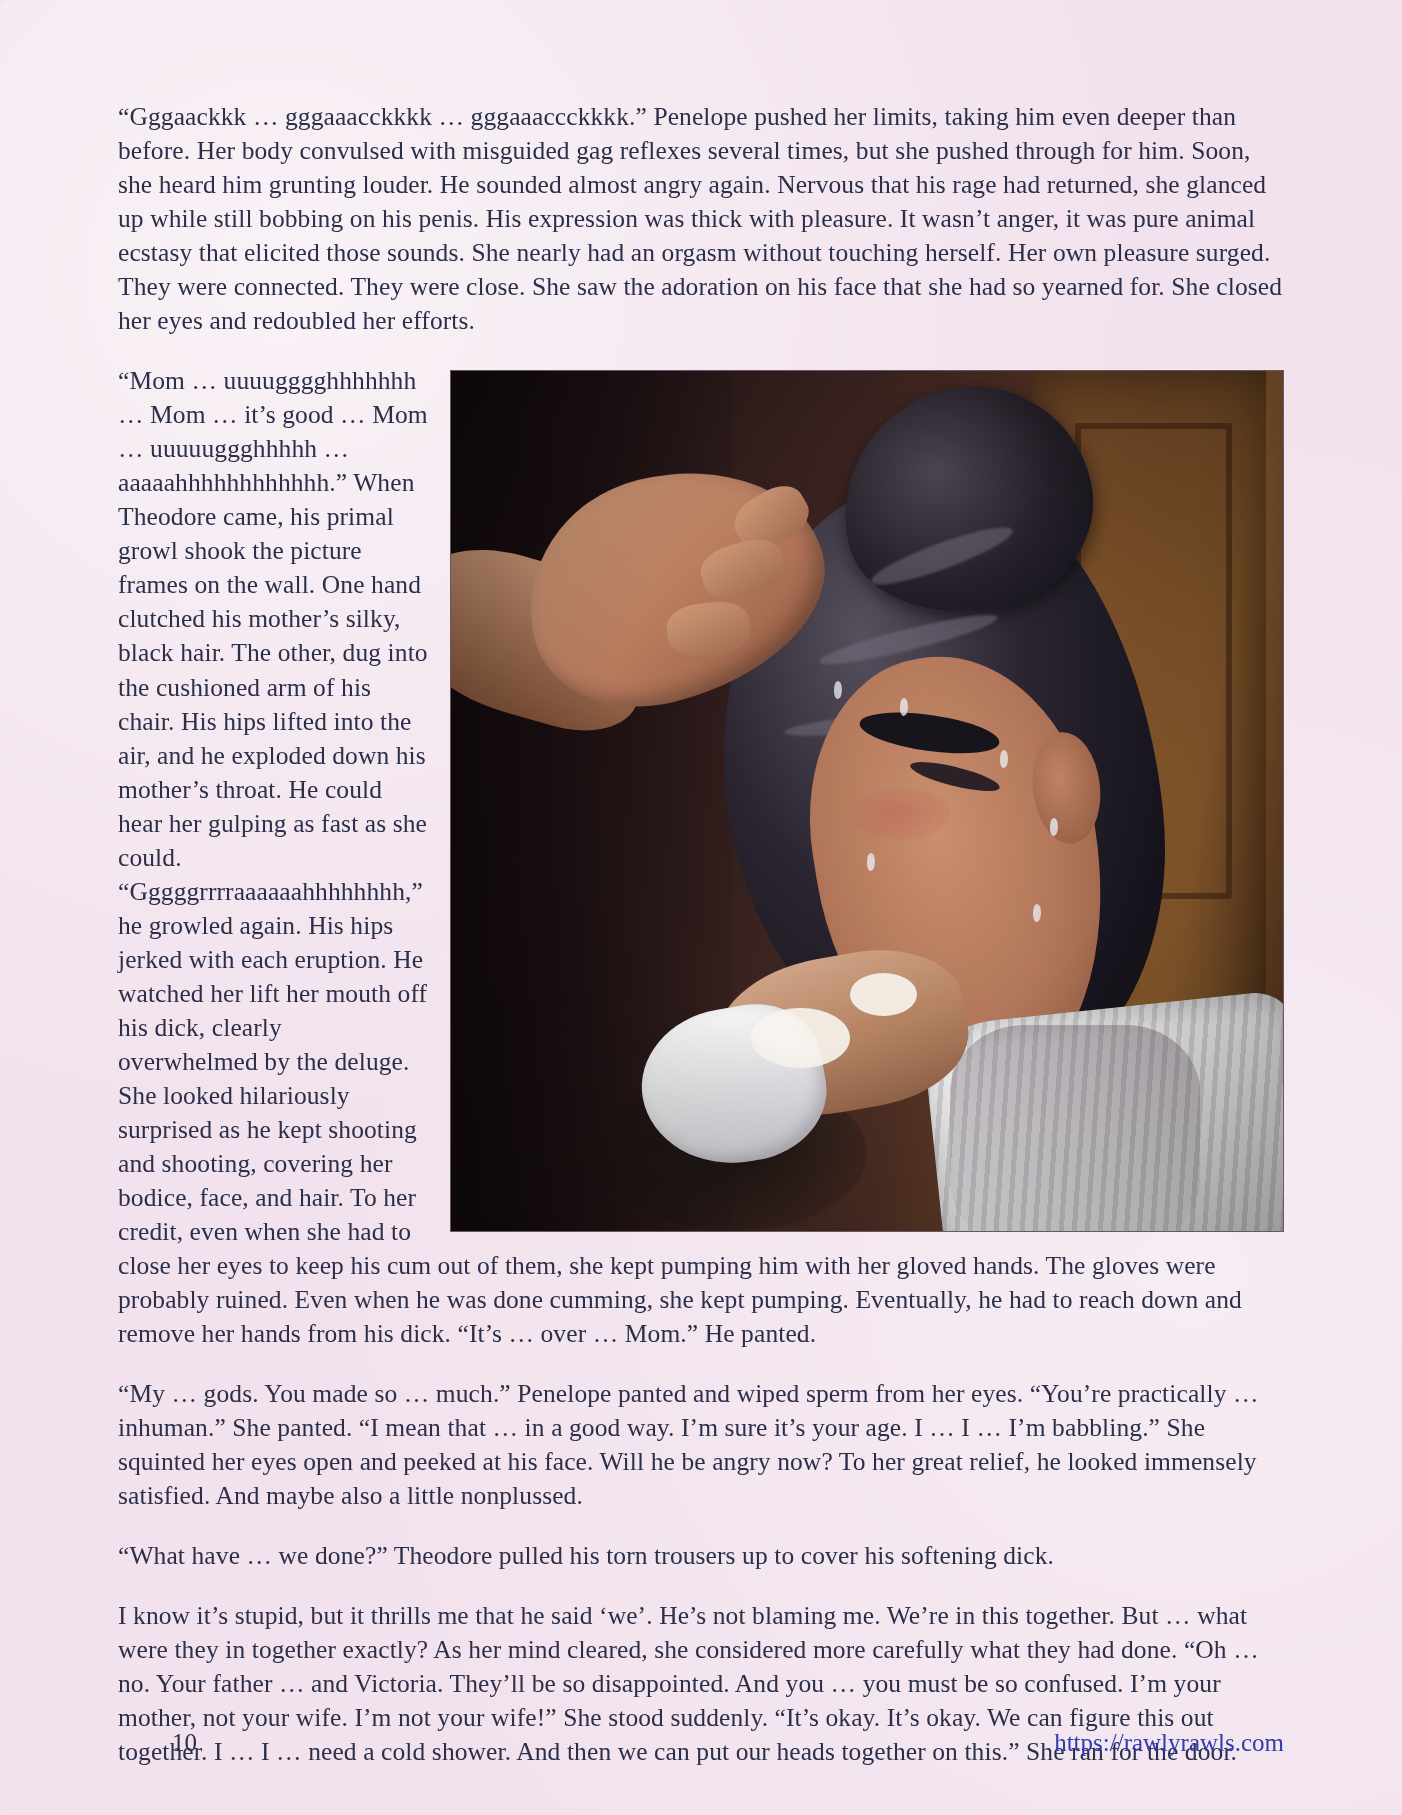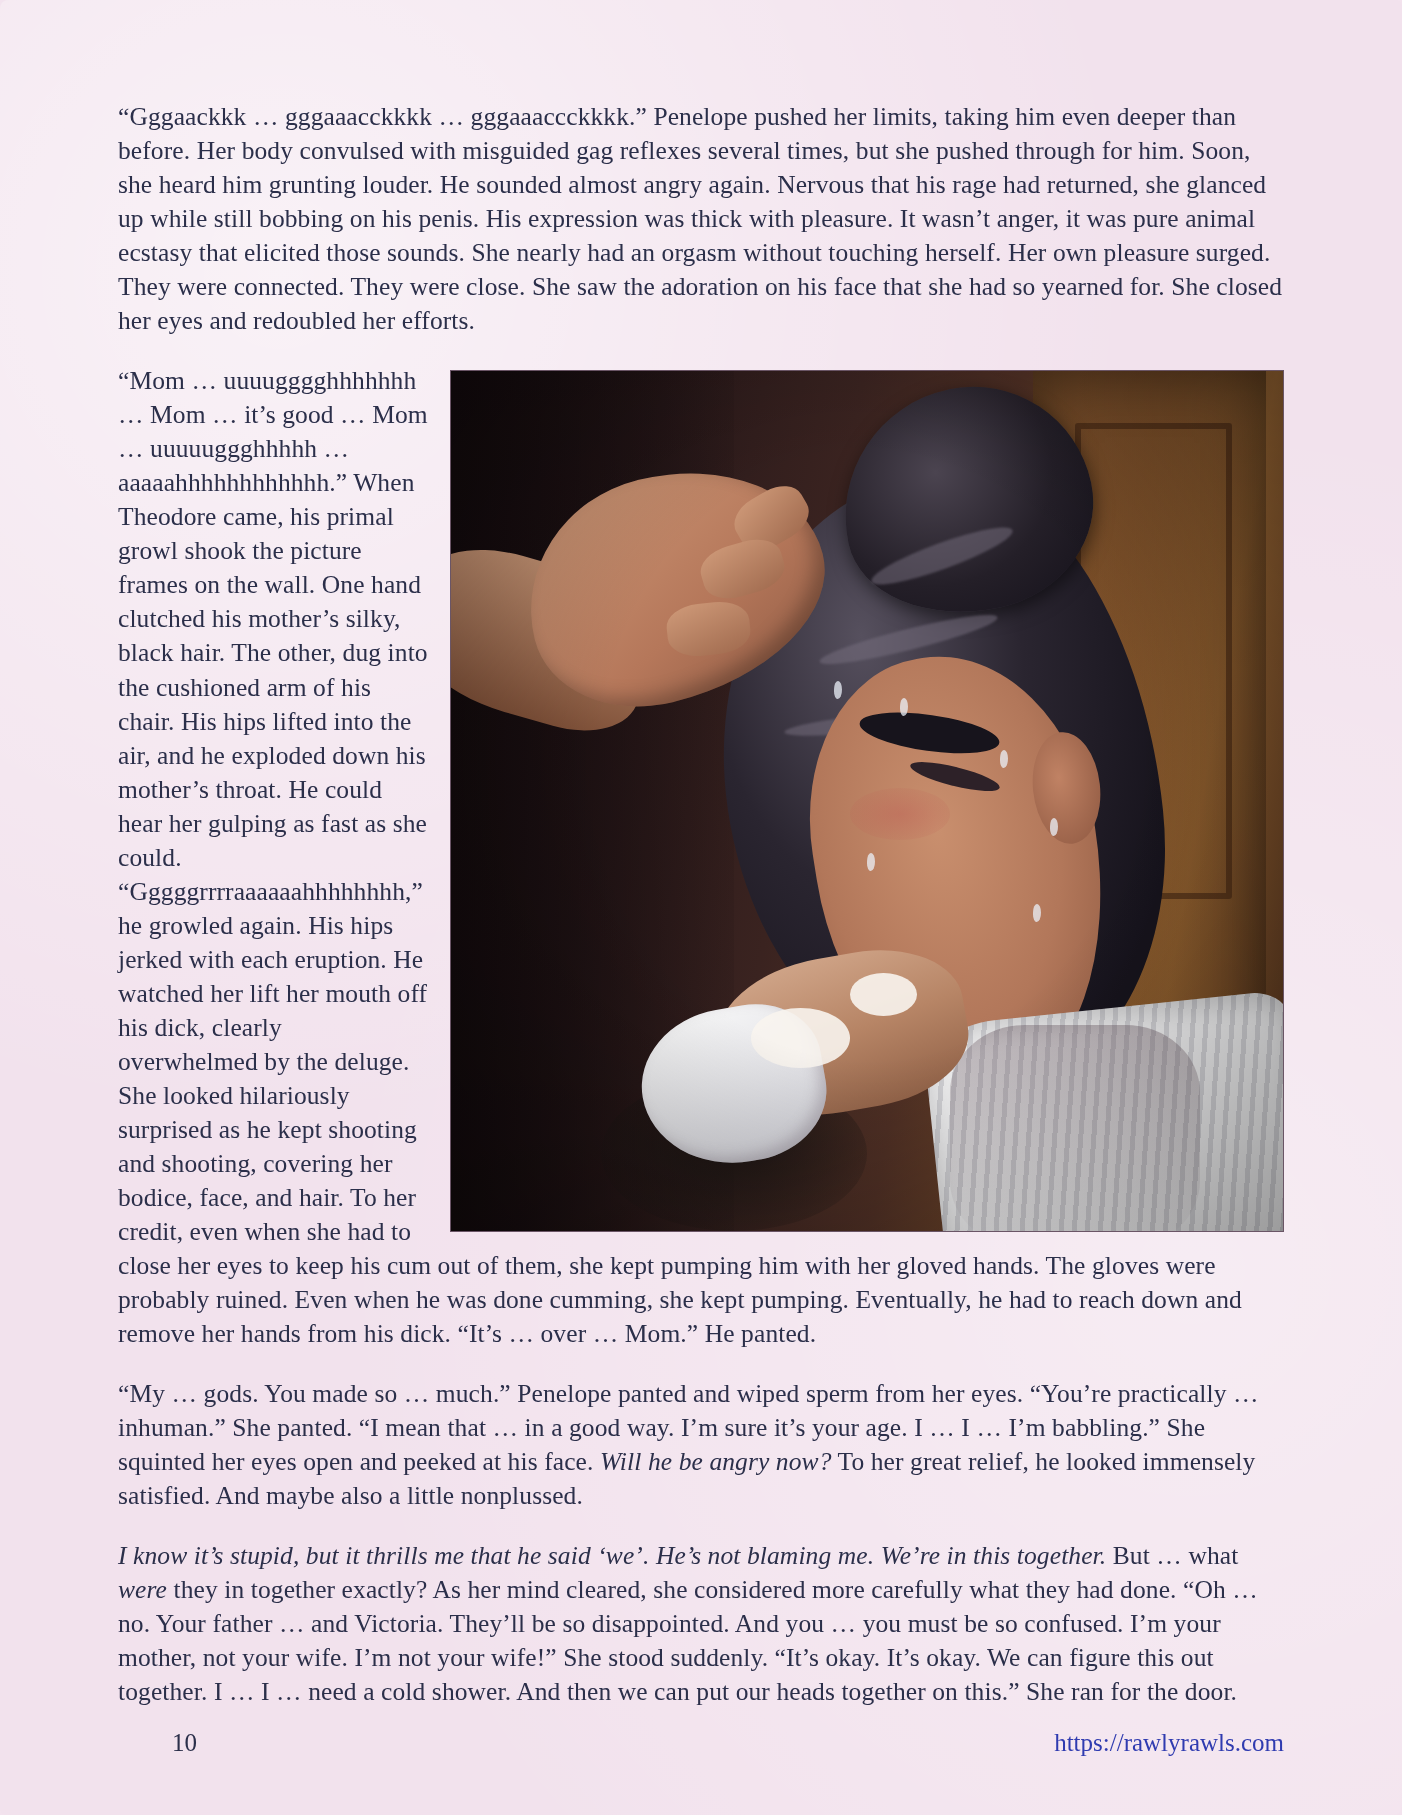--- a/index.html
+++ b/index.html
@@ -29,21 +29,21 @@
   .content {
     width: 1166px;
   }
   p.body-text {
     margin: 0 0 26px 0;
     font-size: 25.5px;
     line-height: 1.335;
     text-align: left;
     letter-spacing: 0.1px;
   }
-  .italic { font-style: italic; }
+  .italic { }
 
   
   .figure {
     float: right;
     width: 834px;
     height: 862px;
     margin: 6px 0 14px 22px;
     border: 1px solid #6a5566;
     box-sizing: border-box;
     overflow: hidden;
@@ -299,20 +299,21 @@
         <div class="drop" style="left:70%; top:62%;"></div>
 
         <div class="vignette"></div>
       </div>
     </div>
 
     <p class="body-text">“Mom … uuuugggghhhhhhh … Mom … it’s good … Mom … uuuuuggghhhhh … aaaaahhhhhhhhhhhh.” When Theodore came, his primal growl shook the picture frames on the wall. One hand clutched his mother’s silky, black hair. The other, dug into the cushioned arm of his chair. His hips lifted into the air, and he exploded down his mother’s throat. He could hear her gulping as fast as she could. “Gggggrrrraaaaaahhhhhhhh,” he growled again. His hips jerked with each eruption. He watched her lift her mouth off his dick, clearly overwhelmed by the deluge. She looked hilariously surprised as he kept shooting and shooting, covering her bodice, face, and hair. To her credit, even when she had to close her eyes to keep his cum out of them, she kept pumping him with her gloved hands. The gloves were probably ruined. Even when he was done cumming, she kept pumping. Eventually, he had to reach down and remove her hands from his dick. “It’s … over … Mom.” He panted.</p>
 
     <p class="body-text"><span>“My … gods. You made so … much.” Penelope panted and wiped sperm from her eyes. “You’re practically … inhuman.” She panted. “I mean that … in a good way. I’m sure it’s your age. I … I … I’m babbling.” She squinted her eyes open and peeked at his face. </span><span class="italic">Will he be angry now?</span><span> To her great relief, he looked immensely satisfied. And maybe also a little nonplussed.</span></p>
 
+    <p class="body-text">“What have … we done?” Theodore pulled his torn trousers up to cover his softening dick.</p>
 
     <p class="body-text"><span class="italic">I know it’s stupid, but it thrills me that he said ‘we’. He’s not blaming me. We’re in this together.</span><span> But … what </span><span class="italic">were</span><span> they in together exactly? As her mind cleared, she considered more carefully what they had done. “Oh … no. Your father … and Victoria. They’ll be so disappointed. And you … you must be so confused. I’m your mother, not your wife. I’m not your wife!” She stood suddenly. “It’s okay. It’s okay. We can figure this out together. I … I … need a cold shower. And then we can put our heads together on this.” She ran for the door.</span></p>
 
   </div>
 
   <div class="footer">
     <div class="page-number">10</div>
     <div class="site-link">https://rawlyrawls.com</div>
   </div>
 </div>

